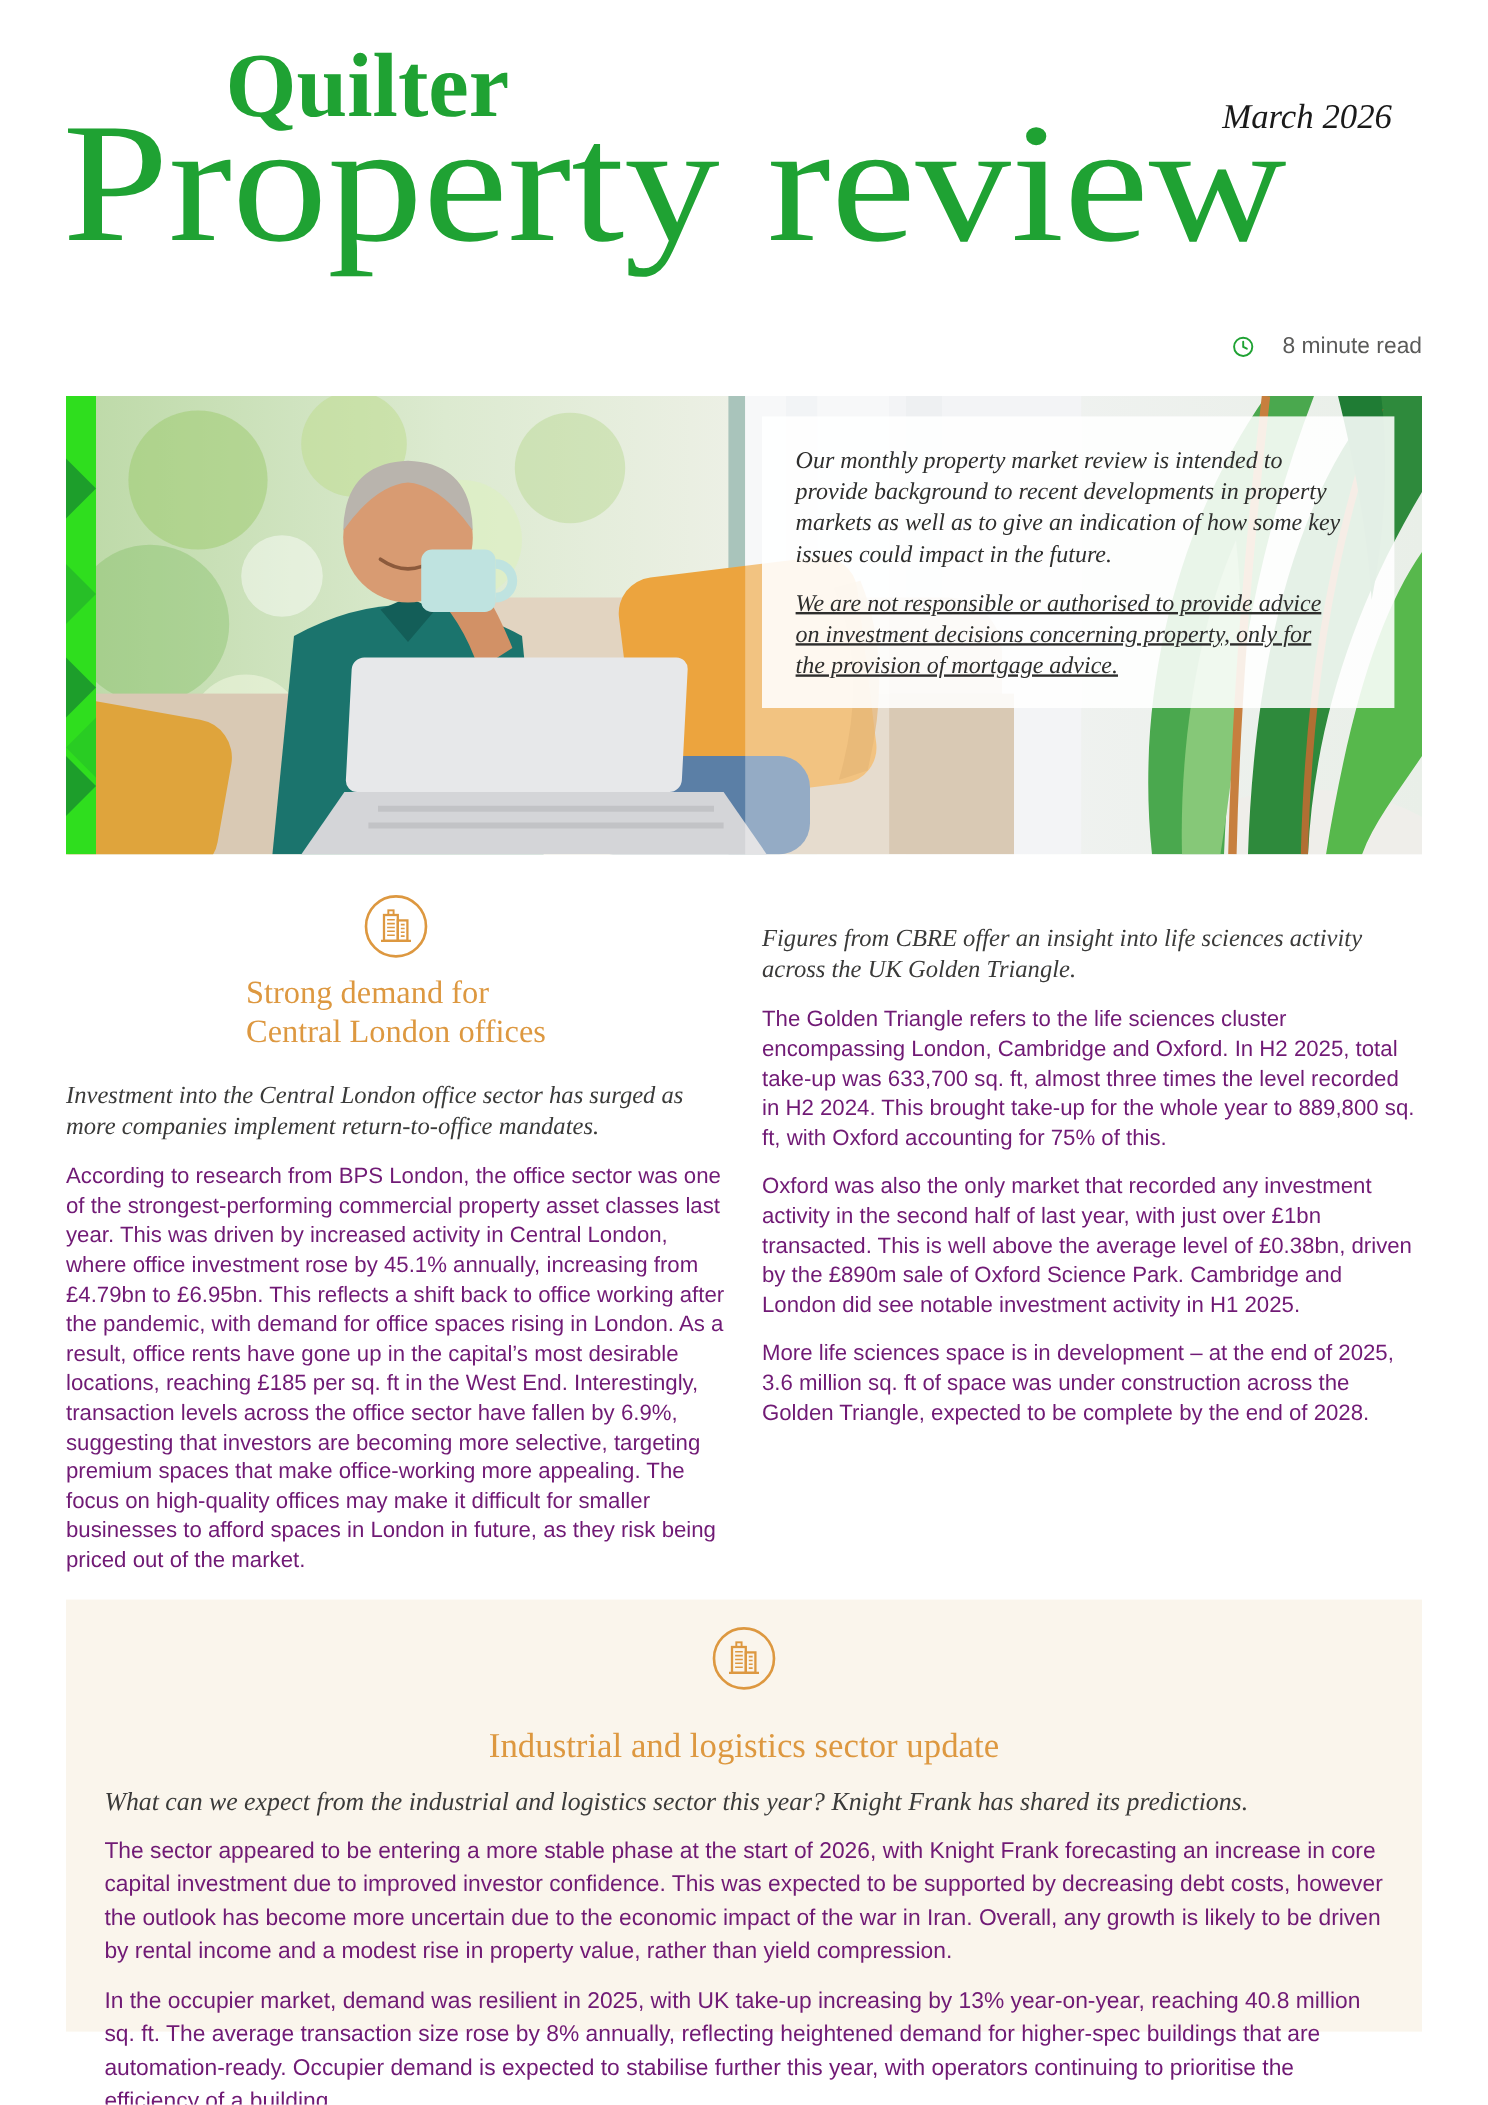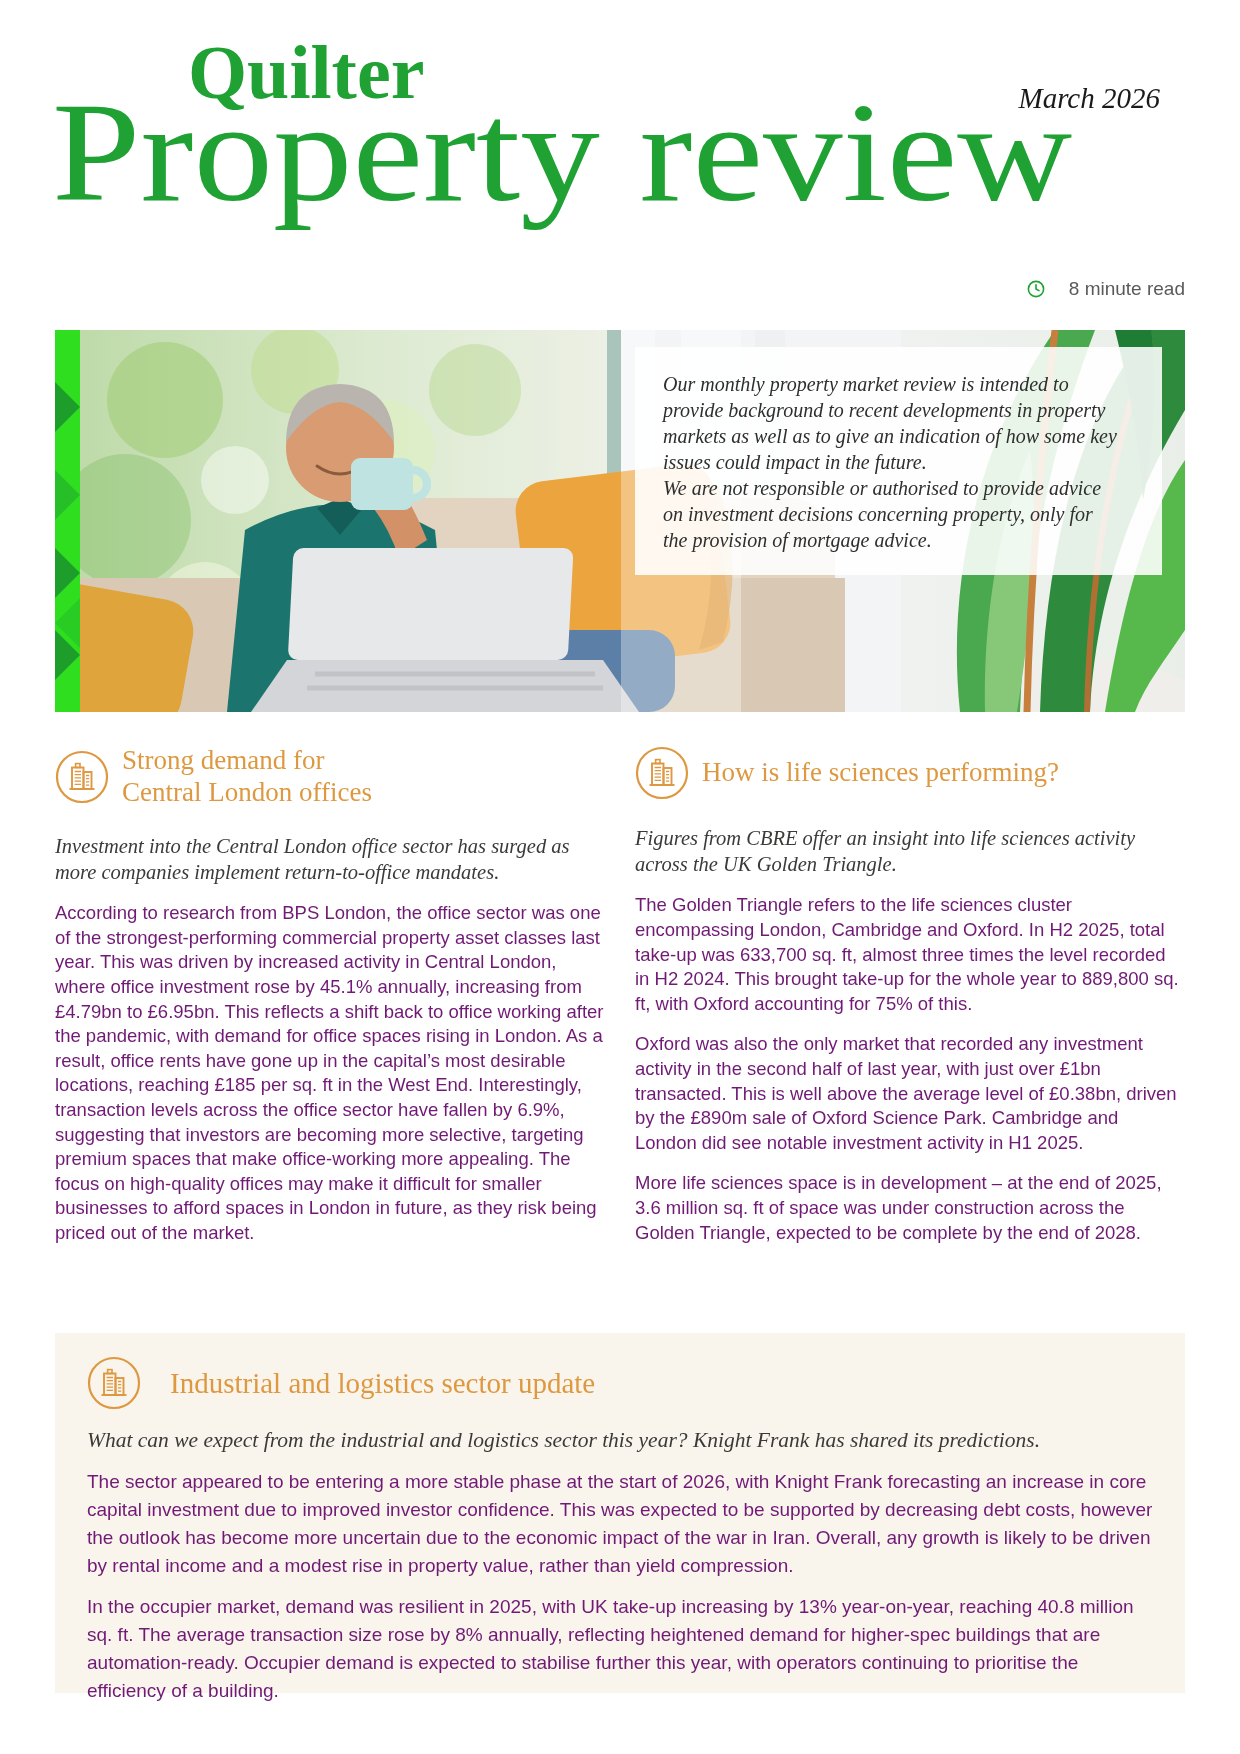--- a/index.html
+++ b/index.html
@@ -17,25 +17,25 @@
          display:flex;align-items:center;gap:24px;}
   
   .hero{position:absolute;left:55px;top:330px;width:1130px;height:382px;overflow:hidden;}
   .hero-art{position:absolute;left:0;top:0;width:1130px;height:382px;}
   .green-strip{position:absolute;left:0;top:0;width:25px;height:382px;}
   .overlay{position:absolute;left:580px;top:17px;width:527px;min-height:211px;box-sizing:border-box;
          background:rgba(255,255,255,0.88);padding:24px 28px 22px 28px;
          font-family:"Liberation Serif",serif;font-style:italic;font-size:20px;
          line-height:26px;color:#2e2e2d;}
   .overlay p{margin:0;max-width:455px;}
-  .overlay p + p{}
+  .overlay p + p{margin-top:15px;text-decoration:underline;}
   
   .cols{position:absolute;left:55px;top:745px;width:1130px;display:flex;gap:30px;}
   .col{width:550px;}
-  .sec-head{display:flex;align-items:center;gap:13px;min-height:56px;}
+  .sec-head{display:flex;align-items:center;gap:13px;min-height:56px;flex-direction:column;}
   .sec-head h2{margin:0;font-family:"Liberation Serif",serif;font-weight:normal;
          font-size:27px;line-height:1.18;}
   .bicon{width:54px;height:54px;flex:0 0 54px;}
   .intro{margin:24px 0 0;font-family:"Liberation Serif",serif;font-style:italic;
          font-size:20.5px;line-height:1.28;color:#3a3a39;}
   .body-p{margin:16px 0 0;font-size:18.5px;line-height:24.6px;color:#701a75;}
   
   .panel{position:absolute;left:55px;top:1333px;width:1130px;height:360px;box-sizing:border-box;
          padding:22px 32px 0 32px;}
   .panel .sec-head{gap:29px;}
@@ -163,32 +163,20 @@
         <h2 style="color:#DD9840">
           <span style="display:block">Strong demand for</span>
           <span style="display:block">Central London offices</span>
         </h2>
       </div>
       <p class="intro">Investment into the Central London office sector has surged as more companies implement return-to-office mandates.</p>
       <p class="body-p">According to research from BPS London, the office sector was one of the strongest-performing commercial property asset classes last year. This was driven by increased activity in Central London, where office investment rose by 45.1% annually, increasing from £4.79bn to £6.95bn. This reflects a shift back to office working after the pandemic, with demand for office spaces rising in London. As a result, office rents have gone up in the capital’s most desirable locations, reaching £185 per sq. ft in the West End. Interestingly, transaction levels across the office sector have fallen by 6.9%, suggesting that investors are becoming more selective, targeting premium spaces that make office-working more appealing. The focus on high-quality offices may make it difficult for smaller businesses to afford spaces in London in future, as they risk being priced out of the market.</p>
     </div>
 
     <div class="col">
-      <div class="sec-head">
-        <svg class="bicon" viewBox="0 0 54 54">
-          <circle cx="27" cy="27" r="25" fill="none" stroke="#DD9840" stroke-width="2.2"></circle>
-          <rect x="17" y="17.5" width="11.5" height="21.5" fill="none" stroke="#DD9840" stroke-width="1.9"></rect>
-          <path d="M19.6 21.5h6.4 M19.6 24.7h6.4 M19.6 27.9h6.4 M19.6 31.1h6.4 M19.6 34.3h6.4" stroke="#DD9840" stroke-width="1.3"></path>
-          <rect x="28.5" y="22" width="8" height="17" fill="none" stroke="#DD9840" stroke-width="1.9"></rect>
-          <path d="M31 25.5h3.2 M31 28.7h3.2 M31 31.9h3.2 M31 35.1h3.2" stroke="#DD9840" stroke-width="1.3"></path>
-          <rect x="20.6" y="13.6" width="4.4" height="3.9" fill="none" stroke="#DD9840" stroke-width="1.6"></rect>
-          <path d="M14.5 39h25" stroke="#DD9840" stroke-width="1.9"></path>
-        </svg>
-        <h2 style="color:#DD9840">How is life sciences performing?</h2>
-      </div>
       <p class="intro">Figures from CBRE offer an insight into life sciences activity across the UK Golden Triangle.</p>
       <p class="body-p">The Golden Triangle refers to the life sciences cluster encompassing London, Cambridge and Oxford. In H2 2025, total take-up was 633,700 sq. ft, almost three times the level recorded in H2 2024. This brought take-up for the whole year to 889,800 sq. ft, with Oxford accounting for 75% of this.</p>
       <p class="body-p">Oxford was also the only market that recorded any investment activity in the second half of last year, with just over £1bn transacted. This is well above the average level of £0.38bn, driven by the £890m sale of Oxford Science Park. Cambridge and London did see notable investment activity in H1 2025.</p>
       <p class="body-p">More life sciences space is in development – at the end of 2025, 3.6 million sq. ft of space was under construction across the Golden Triangle, expected to be complete by the end of 2028.</p>
     </div>
   </div>
 
   <div class="panel" style="background:#FAF5EC">
     <div class="sec-head">
       <svg class="bicon" viewBox="0 0 54 54">

